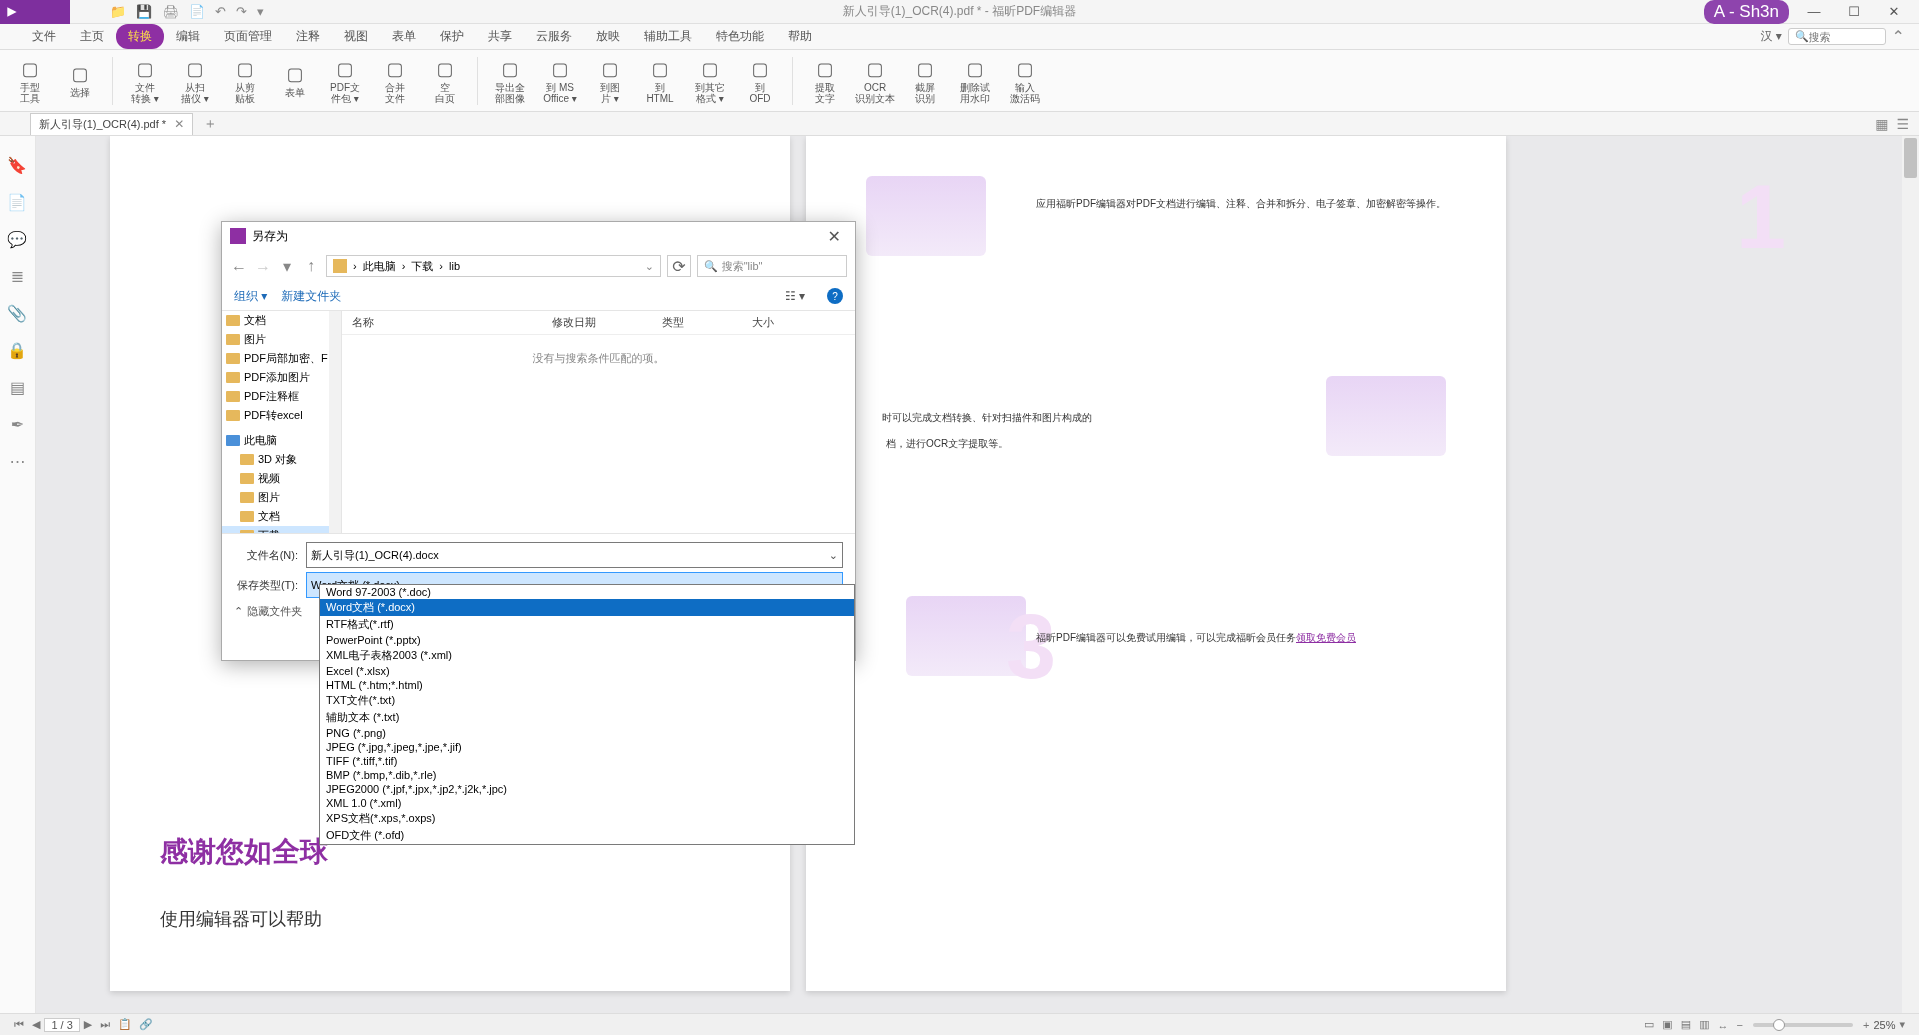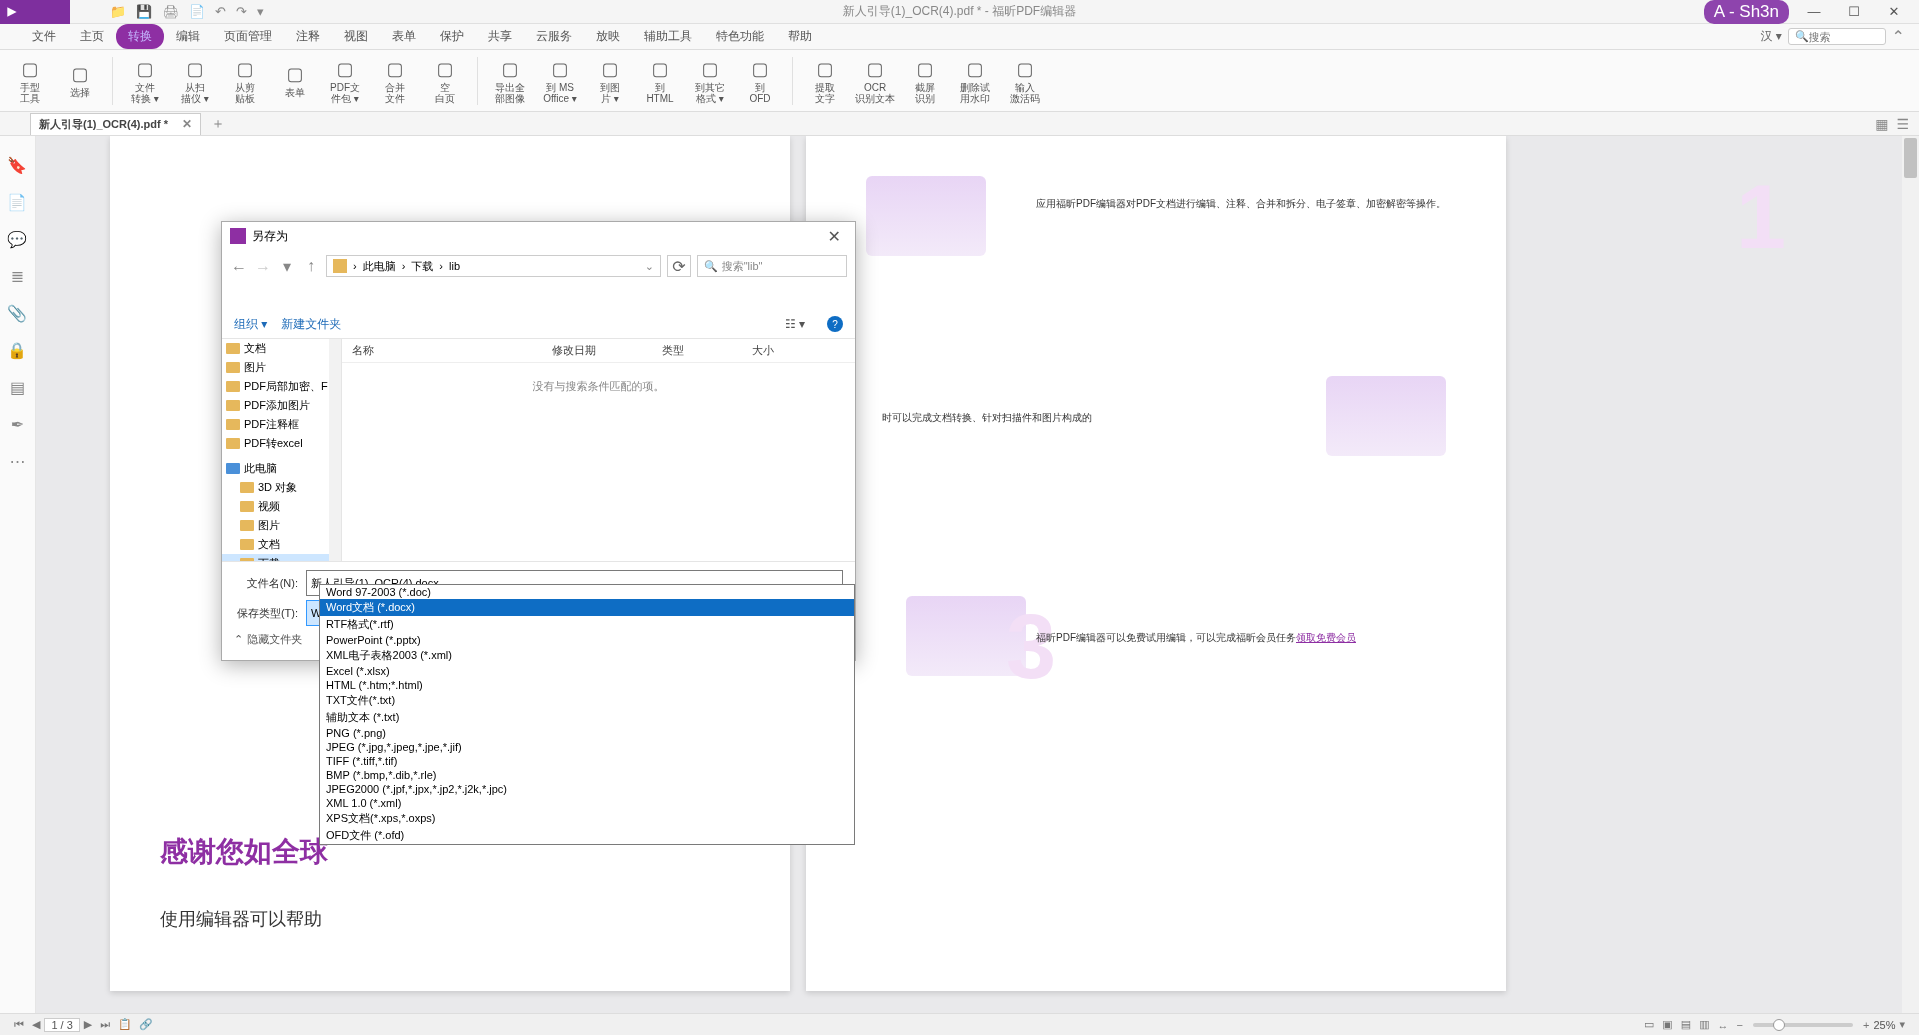--- a/index.html
+++ b/index.html
@@ -12,35 +12,35 @@
 .titlebar .quickbtns { display:flex; gap:10px; margin-left:40px; }
 .titlebar .quickbtns span { color:#888; font-size:13px; cursor:pointer; }
 .title-center { position:absolute; left:50%; transform:translateX(-50%); font-size:12px; color:#888; }
 .title-right { position:absolute; right:10px; display:flex; align-items:center; gap:10px; }
 .user-badge { background:#8e44ad; color:#fff; padding:2px 10px; border-radius:10px; font-size:17px; }
 .win-btn { width:30px; text-align:center; color:#555; font-size:13px; cursor:pointer; }
 
 
 .menutabs { height:26px; background:#f8f8f8; display:flex; align-items:center; border-bottom:1px solid #ddd; padding-left:20px; position:relative;}
 .menutabs .tab { padding:4px 12px; font-size:12px; color:#555; cursor:pointer; }
-.menutabs .tab.active { background:#8e2fa3; color:#c4b5fd; border-radius:12px; }
+.menutabs .tab.active { background:#8e2fa3; color:#fde047; border-radius:12px; }
 .menutabs .right-tools { position:absolute; right:14px; display:flex; gap:6px; align-items:center;}
 .search-box { display:flex; align-items:center; border:1px solid #ccc; border-radius:3px; padding:1px 6px; font-size:11px; color:#888; background:#fff;}
 .search-box input { border:none; outline:none; font-size:11px; width:70px; }
 
 
 .ribbon { height:62px; background:#fafafa; border-bottom:1px solid #ddd; display:flex; align-items:center; padding:0 8px; gap:6px;}
 .ribbon .rbtn { display:flex; flex-direction:column; align-items:center; justify-content:center; width:44px; height:58px; font-size:11px; color:#555; cursor:pointer; }
 .ribbon .rbtn .ico { width:22px; height:22px; display:flex; align-items:center; justify-content:center; color:#666; font-size:18px;}
 .ribbon .rbtn .lbl { font-size:10px; line-height:11px; text-align:center; color:#555; margin-top:2px;}
 .ribbon .sep { width:1px; height:48px; background:#e0e0e0; margin:0 4px;}
 
 
 .doctabs { height:24px; background:#f5f5f5; display:flex; align-items:center; border-bottom:1px solid #ddd; padding-left:30px; position:relative;}
-.doctab { display:flex; align-items:center; padding:3px 8px; font-size:11px; color:#444; background:#fff; border:1px solid #ccc; border-bottom:none; gap:14px;font-weight:bold;}
+.doctab { display:flex; align-items:center; padding:3px 8px; font-size:11px; color:#444; background:#fff; border:1px solid #ccc; border-bottom:none; gap:8px;}
 .doctab .cls { color:#888; cursor:pointer; font-size:12px;}
 .addtab { margin-left:10px; color:#888; cursor:pointer; font-size:14px;}
 .tabs-right { position:absolute; right:10px; display:flex; gap:8px; color:#888; font-size:14px;}
 
 
 .main { position:absolute; top:136px; left:0; right:0; bottom:22px; display:flex; }
 .leftbar { width:36px; background:#fafafa; border-right:1px solid #e5e5e5; display:flex; flex-direction:column; align-items:center; padding-top:20px; gap:18px; }
 .leftbar span { color:#888; font-size:16px; cursor:pointer;}
 .docarea { flex:1; background:#e9e9eb; position:relative; overflow:hidden;}
 .page { position:absolute; background:#fff; box-shadow:0 2px 6px rgba(0,0,0,0.15);}
@@ -67,21 +67,21 @@
 .dlg-title { height:28px; display:flex; align-items:center; padding:0 8px; font-size:12px; border-bottom:0;}
 .dlg-title .icn { width:16px;height:16px;background:#8e2fa3; margin-right:6px; display:inline-block;}
 .dlg-close { margin-left:auto; font-size:16px; color:#555; cursor:pointer; padding:0 6px;}
 .dlg-nav { height:32px; display:flex; align-items:center; padding:0 8px; gap:6px;}
 .dlg-nav .arrow-btn { width:18px; text-align:center; color:#888; cursor:pointer;}
 .breadcrumb { flex:1; border:1px solid #ccc; height:22px; display:flex; align-items:center; padding:0 6px; font-size:11px; gap:6px; background:#fff;}
 .bc-ico { width:14px;height:14px;background:#e6b85c; display:inline-block;}
 .bc-dd { margin-left:auto; color:#888;}
 .refresh-btn { width:24px;height:22px;border:1px solid #ccc; display:flex;align-items:center;justify-content:center; color:#666; cursor:pointer;}
 .search-f { width:150px; height:22px; border:1px solid #ccc; display:flex; align-items:center; padding:0 6px; font-size:11px; color:#888;}
-.dlg-toolbar { height:28px; display:flex; align-items:center; padding:0 12px; gap:14px; font-size:12px;margin-top:28px;}
+.dlg-toolbar { height:28px; display:flex; align-items:center; padding:0 12px; gap:14px; font-size:12px;}
 .dlg-toolbar .lk { color:#1e6bb8; cursor:pointer; display:flex; align-items:center; gap:2px;}
 .view-btn { margin-left:auto; color:#555; cursor:pointer;}
 .help-ico { width:16px;height:16px;border-radius:50%;background:#0e6dc4;color:#fff;display:flex;align-items:center;justify-content:center;font-size:10px;margin-left:8px;}
 .dlg-body { display:flex; height:224px; border-top:1px solid #e5e5e5; border-bottom:1px solid #e5e5e5;}
 .nav-pane { width:120px; background:#fff; overflow-y:auto; border-right:1px solid #e5e5e5; font-size:11px; position:relative;}
 .nav-pane .scr { position:absolute; right:0; top:0; width:12px;height:100%; background:#f2f2f2;}
 .nav-item { display:flex; align-items:center; gap:4px; padding:2px 4px; cursor:pointer;}
 .fold-ico { width:14px;height:11px;background:#e6b85c;border-radius:1px;}
 .drv-ico { width:14px;height:11px;background:#4a90d9;border-radius:1px;}
 .file-pane { flex:1; position:relative;}
@@ -269,20 +269,21 @@
   <div class="docarea">
     <div class="page left">
       <div class="left-thanks">感谢您如全球</div>
       <div class="left-sub">使用编辑器可以帮助</div>
     </div>
     <div class="page right">
       <div class="big-num" style="top:30px;left:930px">1</div>
       <div style="position:absolute;top:40px;left:60px" class="illust"></div>
       <div class="txt" style="position:absolute;top:56px;left:230px;width:420px">应用福昕PDF编辑器对PDF文档进行编辑、注释、合并和拆分、电子签章、加密解密等操作。</div>
       <div class="txt" style="position:absolute;top:270px;left:76px;width:380px">时可以完成文档转换、针对扫描件和图片构成的</div>
+      <div class="txt" style="position:absolute;top:296px;left:80px;width:380px">档，进行OCR文字提取等。</div>
       <div style="position:absolute;top:240px;right:60px" class="illust"></div>
       <div style="position:absolute;top:460px;left:100px" class="illust"></div>
       <div class="big-num" style="top:460px;left:200px">3</div>
       <div class="txt" style="position:absolute;top:490px;left:230px;width:420px">
         <span>福昕PDF编辑器可以免费试用编辑，可以完成福昕会员任务</span><span class="link">领取免费会员</span>
       </div>
     </div>
     <div class="scrollbar-v">
         <div class="thumb"></div>
       </div>

